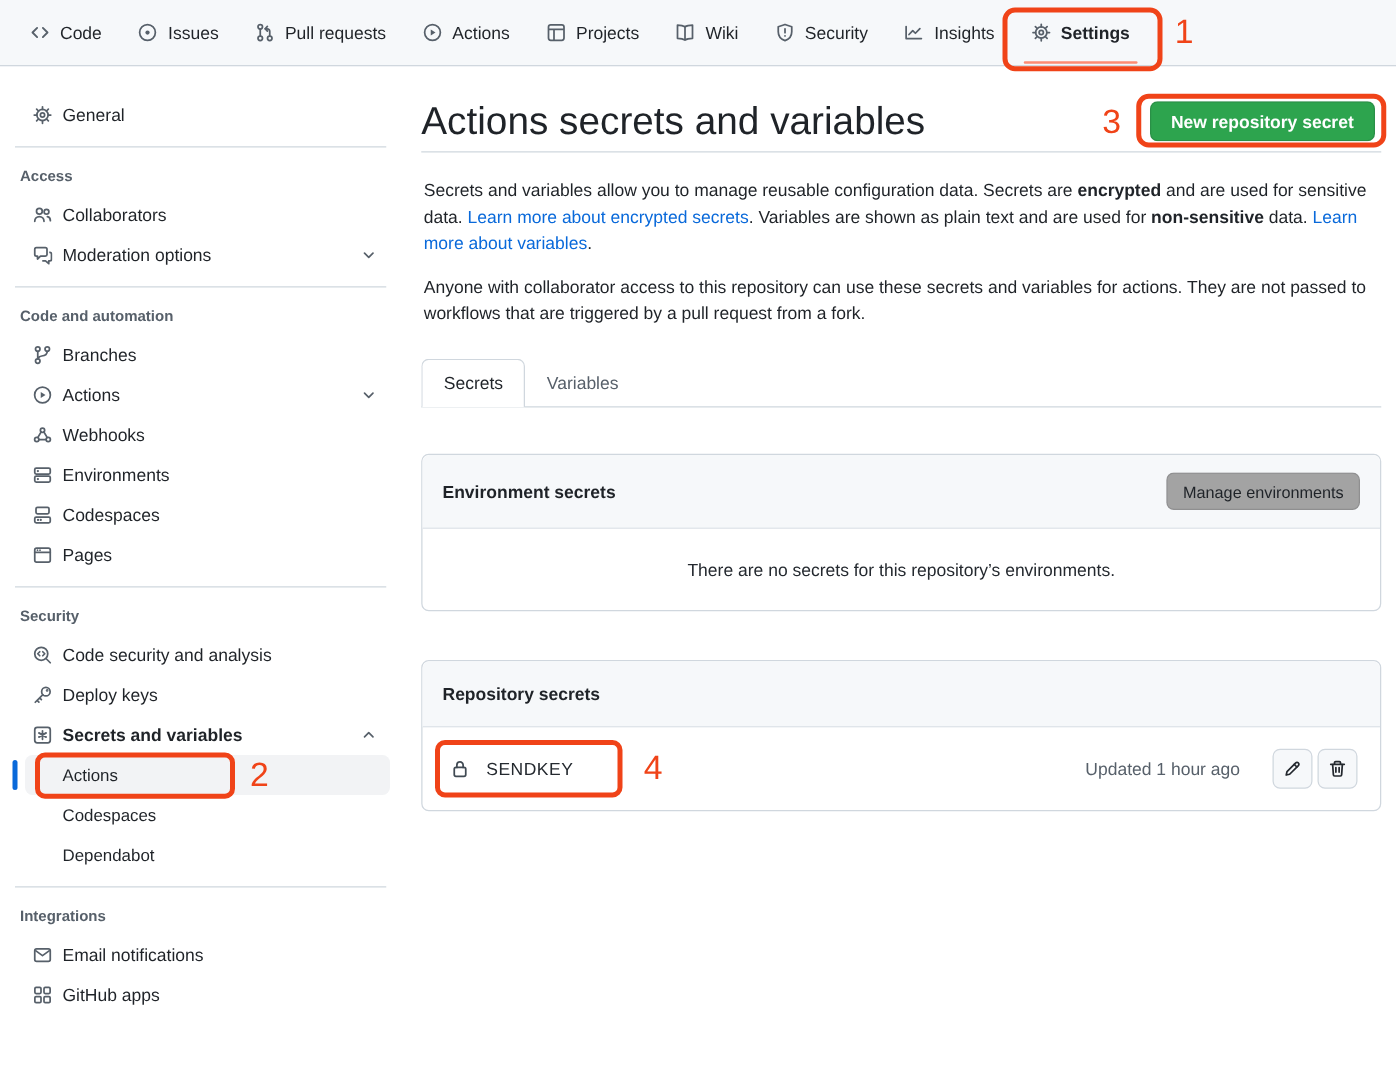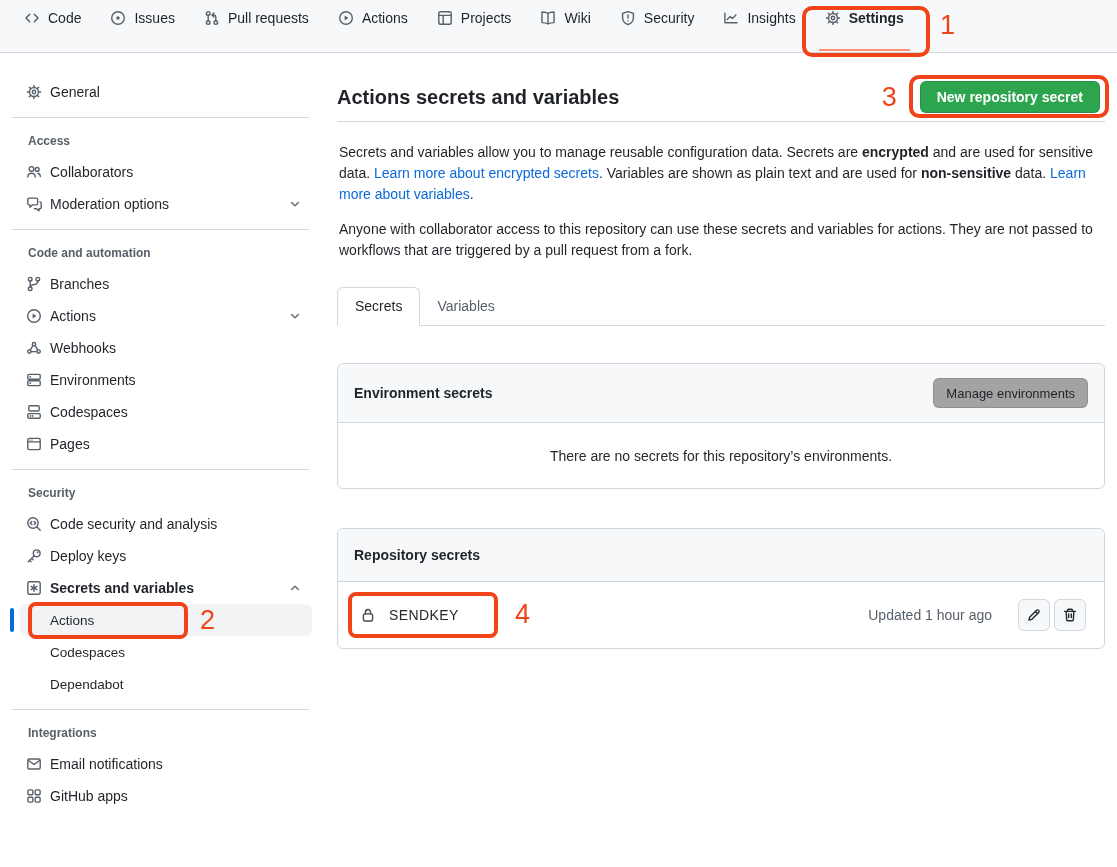--- a/index.html
+++ b/index.html
@@ -15,55 +15,55 @@
   }
   *{box-sizing:border-box;}
   html,body{margin:0;padding:0;width:1117px;height:867px;overflow:hidden;
     background:#fff;color:var(--txt);
     font-family:"Liberation Sans","DejaVu Sans",sans-serif;font-size:14px;}
   svg{display:block;}
 
   
   .topnav{position:absolute;left:0;top:0;width:1117px;height:53px;background:var(--hdrbg);
     border-bottom:1px solid var(--border);display:flex;align-items:center;padding:0 14px;}
-  .nav-item{display:flex;gap:8px;height:32px;padding:0 10px;margin-right:9px;
+  .nav-item{display:flex;align-items:center;gap:8px;height:32px;padding:0 10px;margin-right:9px;
     border-radius:6px;cursor:pointer;position:relative;color:var(--txt);}
   .nav-item .nico{color:var(--muted);}
   .nav-item.active{font-weight:700;}
   .nav-item.active::after{content:"";position:absolute;left:4px;right:4px;bottom:-9px;height:2px;
     background:var(--underline);border-radius:2px;}
 
   
   .ann{position:absolute;border:4px solid var(--ann);pointer-events:none;z-index:6;}
   .digit{position:absolute;color:var(--ann);font-size:27px;font-weight:500;z-index:6;line-height:1;}
   .ann1{left:-13px;right:-16px;top:-4px;bottom:-15px;border-radius:10px;}
   .d1{left:calc(100% + 26px);top:2px;}
 
   
   .sidebar{position:absolute;left:0;top:53px;width:321px;padding-top:23px;}
   .side-item{display:flex;align-items:center;height:32px;padding-left:26px;gap:8px;cursor:pointer;
     color:var(--txt);position:relative;}
   .side-item .sico{color:var(--muted);width:16px;}
   .side-item .chev{margin-left:auto;margin-right:20px;color:var(--muted);}
-  .side-head{font-size:12px;font-weight:700;color:var(--muted);padding-left:28px;height:20px;
+  .side-head{font-size:12px;font-weight:700;color:var(--muted);padding-left:16px;height:20px;
     display:flex;align-items:center;margin-top:13px;margin-bottom:5px;cursor:default;}
   .side-div{border-top:1px solid var(--border);margin:9px 12px;}
   .side-sub{display:flex;align-items:center;height:32px;margin:0 9px 0 20px;padding-left:30px;
     border-radius:6px;cursor:pointer;position:relative;font-size:13.5px;}
   .side-sub.active{background:#f2f3f5;}
   .side-sub.active::before{content:"";position:absolute;left:-10px;top:4px;width:4px;height:24px;
     background:var(--indicator);border-radius:2px;}
   .bold{font-weight:700;}
   .ann2{left:8px;top:-2px;width:160px;height:37px;border-radius:8px;}
   .d2{left:180px;top:3px;}
 
   
   .content{position:absolute;left:337px;top:53px;width:768px;}
   .title-row{position:relative;padding:29px 0 9px 0;border-bottom:1px solid var(--border);}
-  .title-row h1{margin:0;font-size:20px;font-weight:700;line-height:30px;}
+  .title-row h1{margin:0;font-size:31px;font-weight:400;line-height:30px;}
   .btn-green{position:absolute;right:5px;top:28px;height:32px;background:var(--green);color:#fff;
     font-size:14px;font-weight:700;padding:0 16px;border-radius:6px;
     border:1px solid rgba(27,31,36,.15);cursor:pointer;font-family:inherit;}
   .ann3{left:-12px;right:-10px;top:-7px;bottom:-6px;border-radius:10px;}
   .d3{left:-39px;top:2px;}
 
   .para{margin:20px 2px 0 2px;line-height:21px;max-width:760px;}
   .para.second{margin-top:14px;}
   .blue{color:var(--link);cursor:pointer;}
   .bld{font-weight:700;}

